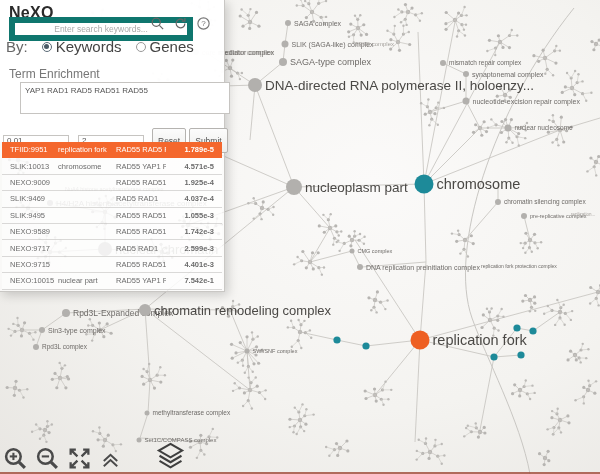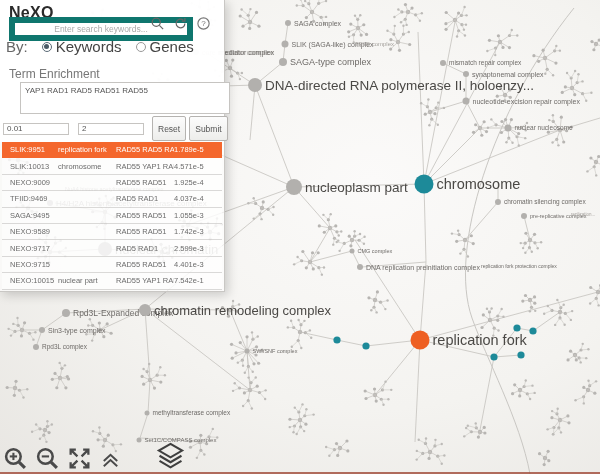--- a/index.html
+++ b/index.html
@@ -18,34 +18,34 @@
   .search-input::placeholder{color:#aaa;}
   .icn{position:absolute;top:16px;cursor:pointer;}
   .by-row{position:absolute;left:6px;top:38px;font-size:15px;color:#666;display:flex;align-items:center;}
   .radio{display:flex;align-items:center;margin-left:14px;cursor:pointer;color:#444;}
   .rb{width:8px;height:8px;border:1px solid #999;border-radius:50%;margin-right:4px;background:#fff;position:relative;}
   .radio.sel .rb:after{content:"";position:absolute;left:1.5px;top:1.5px;width:5px;height:5px;border-radius:50%;background:#4a5a66;}
   .radio.sel .rb{border-color:#5a6a76;}
   .te-head{position:absolute;left:9px;top:67px;font-size:12px;color:#777;}
   .te-query{position:absolute;left:8px;top:82px;width:200px;height:24px;border:1px solid #c6c4c1;
     font-family:"Liberation Sans",sans-serif;font-size:8px;color:#555;padding:3px 4px;resize:none;background:#fff;outline:none;margin-left:12px;}
-  .param-row{position:absolute;left:3px;top:116px;display:flex;align-items:center;}
+  .param-row{position:absolute;left:3px;top:128px;display:flex;align-items:center;}
   .pnum{height:10px;border:1px solid #c6c4c1;font-size:8px;color:#555;padding:0 3px;background:#fff;outline:none;}
   .pv{width:58px;margin-right:9px;}
   .mg{width:58px;margin-right:5px;}
   .pbtn{height:25px;border:1px solid #b5b3b0;background:linear-gradient(#fcfcfc,#ededeb);
     font-family:"Liberation Sans",sans-serif;font-size:8.5px;color:#555;border-radius:2px;margin-left:3px;padding:2px 5px;cursor:pointer;}
   #results{position:absolute;left:2px;top:142px;width:220px;}
   .rrow{display:flex;align-items:center;height:15.4px;border-bottom:1px solid rgba(175,173,170,0.45);
     background:rgba(255,255,255,0.5);font-size:7.5px;color:#6b6b6b;cursor:pointer;}
   .rrow.sel{background:#f4672d;color:#fff;border-bottom-color:#f4672d;}
   .c-id{width:48px;padding-left:8px;white-space:nowrap;overflow:hidden;}
   .c-term{width:58px;white-space:nowrap;overflow:hidden;}
   .c-genes{flex:1;white-space:nowrap;overflow:hidden;}
-  .c-pv{width:48px;white-space:nowrap;}
+  .c-pv{width:48px;text-align:right;padding-right:8px;white-space:nowrap;font-weight:bold;}
   
   #toolbar{position:absolute;left:3px;bottom:3px;z-index:4;display:flex;align-items:flex-end;}
   #toolbar svg{margin-right:7px;cursor:pointer;}
   #bottom-strip{position:absolute;left:0;bottom:0;width:600px;height:2px;background:#a04a38;opacity:.8;z-index:5;}
 </style>
 </head>
 <body>
 
 <div id="stage">
   <svg id="net" width="600" height="474">
@@ -1667,45 +1667,45 @@
       <div class="param-row">
         <input class="pnum pv" value="0.01" style="">
         <input class="pnum mg" value="2" style="">
         <button class="pbtn">Reset</button>
         <button class="pbtn">Submit</button>
       </div>
     </div>
 
     <div id="results">
         <div class="rrow sel">
-          <span class="c-id">SLIK:9951</span>
+          <span class="c-id">TFIID:9951</span>
           <span class="c-term">replication fork</span>
           <span class="c-genes">RAD55 RAD5 RAD51 RAD1</span>
           <span class="c-pv">1.789e-5</span>
         </div>
         <div class="rrow">
           <span class="c-id">SLIK:10013</span>
           <span class="c-term">chromosome</span>
           <span class="c-genes">RAD55 YAP1 RAD5 RAD51 RAD1</span>
           <span class="c-pv">4.571e-5</span>
         </div>
         <div class="rrow">
           <span class="c-id">NEXO:9009</span>
           <span class="c-term"></span>
           <span class="c-genes">RAD55 RAD51</span>
           <span class="c-pv">1.925e-4</span>
         </div>
         <div class="rrow">
-          <span class="c-id">TFIID:9469</span>
+          <span class="c-id">SLIK:9469</span>
           <span class="c-term"></span>
           <span class="c-genes">RAD5 RAD1</span>
           <span class="c-pv">4.037e-4</span>
         </div>
         <div class="rrow">
-          <span class="c-id">SAGA:9495</span>
+          <span class="c-id">SLIK:9495</span>
           <span class="c-term"></span>
           <span class="c-genes">RAD55 RAD51</span>
           <span class="c-pv">1.055e-3</span>
         </div>
         <div class="rrow">
           <span class="c-id">NEXO:9589</span>
           <span class="c-term"></span>
           <span class="c-genes">RAD55 RAD51</span>
           <span class="c-pv">1.742e-3</span>
         </div>

